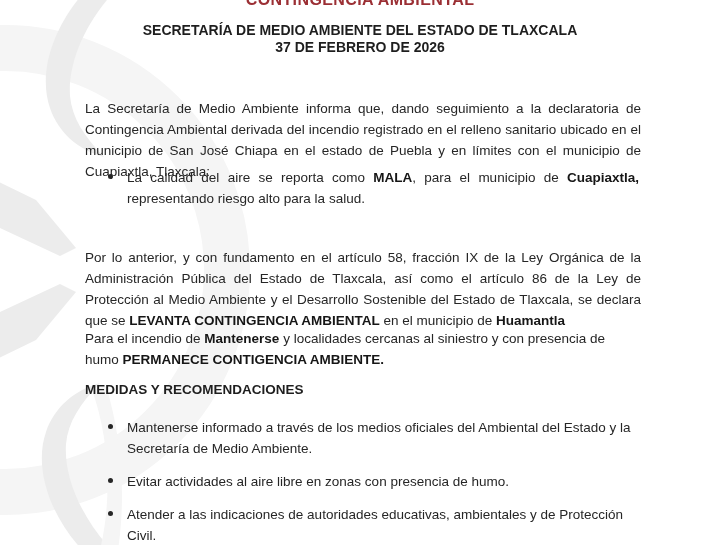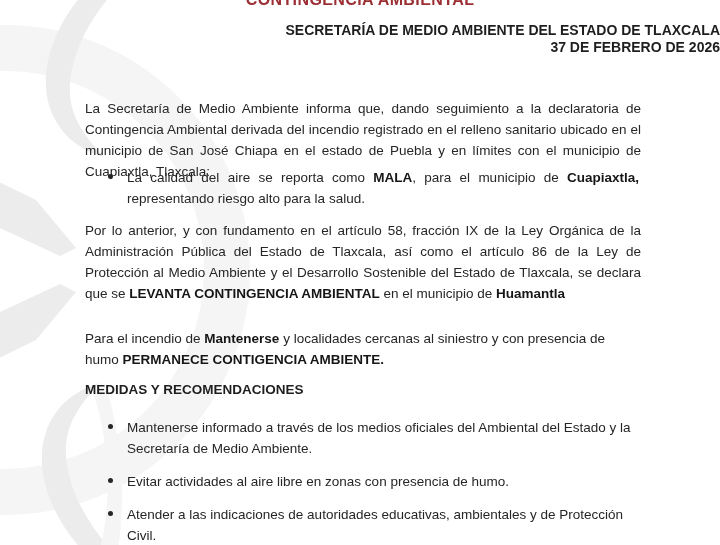--- a/index.html
+++ b/index.html
@@ -42,37 +42,37 @@
     font-size: 16px;
     line-height: 20px;
     font-weight: bold;
     letter-spacing: 0.4px;
   }
   .doc-header {
     position: absolute;
     top: 22px;
     left: 0;
     width: 720px;
-    text-align: right;
+    text-align: center;
     font-weight: bold;
     font-size: 14px;
     line-height: 17px;
     color: #1e1e1e;
   }
   .block {
     position: absolute;
     left: 85px;
     width: 556px;
     font-size: 13.5px;
     line-height: 21px;
   }
   .justify { text-align: justify; }
   .para-intro   { top: 84px; }
   .list-air     { top: 165px; }
-  .para-legal   { top: 206px; }
+  .para-legal   { top: 233px; }
   .para-perm    { top: 314px; }
   .sec-heading  { top: 379px; font-weight: bold; font-size: 13.5px; color: #1e1e1e; }
   .list-recs    { top: 415px; }
   .bullet-item {
     position: relative;
     padding-left: 40px;
     margin: 2px;
   }
   .list-recs .bullet-item { margin-bottom: 12px; }
   .bullet-dot {

